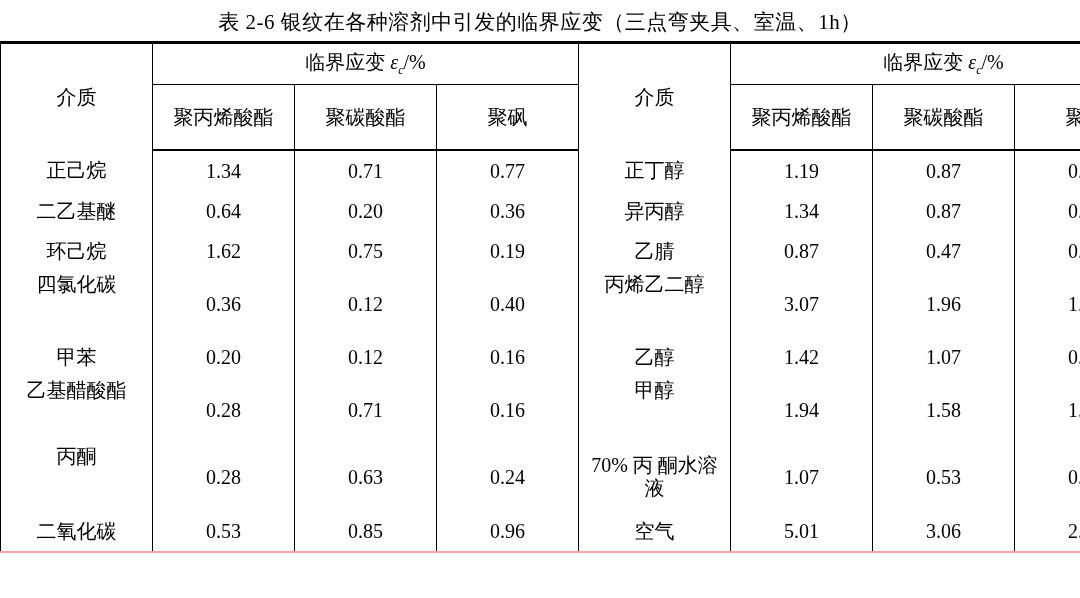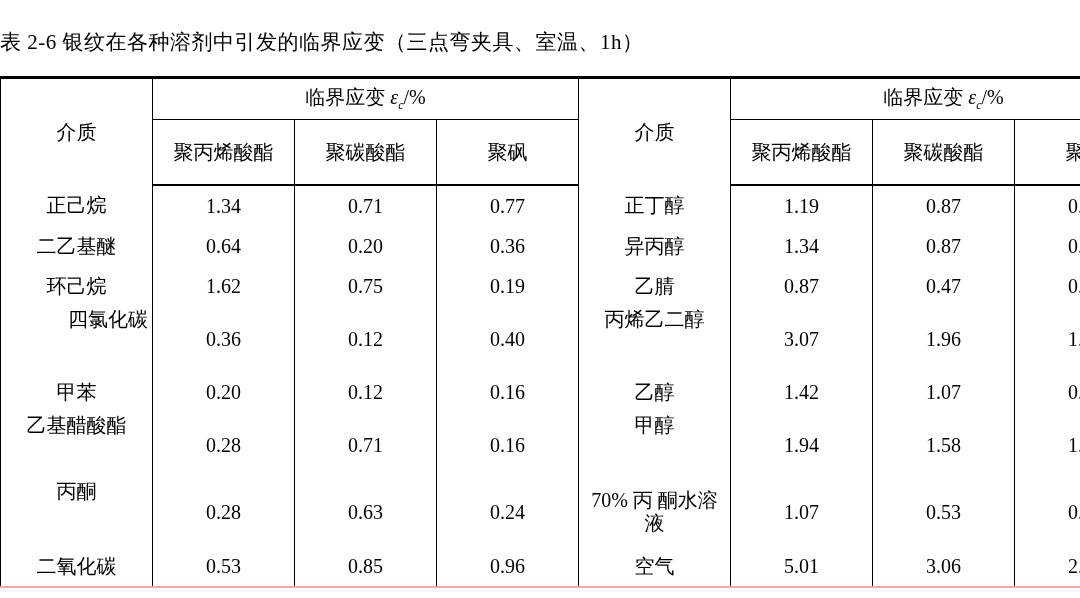--- a/index.html
+++ b/index.html
@@ -14,26 +14,26 @@
     color: #000000;
     overflow: hidden;
   }
   .page {
     width: 1080px;
     height: 598px;
     position: relative;
     box-sizing: border-box;
   }
   .caption {
+    text-align: center;
     font-size: 21px;
     letter-spacing: 0.5px;
     padding-top: 8px;
-    padding-bottom: 20px;
+    padding-bottom: 5px;
     white-space: nowrap;
-    margin-top: 20px;
   }
   table.data {
     border-collapse: collapse;
     width: 1030px;
     margin: 0 auto;
     table-layout: fixed;
   }
   table.data td, table.data th {
     font-weight: normal;
     font-size: 20px;
@@ -163,21 +163,21 @@
         <td class="media-cell no-left row-cell">环己烷</td>
         <td class="row-cell">1.62</td>
         <td class="row-cell">0.75</td>
         <td class="row-cell">0.19</td>
         <td class="media-cell row-cell">乙腈</td>
         <td class="row-cell">0.87</td>
         <td class="row-cell">0.47</td>
         <td class="no-right row-cell">0.67</td>
       </tr>
       <tr>
-        <td class="media-cell wrap no-left row-cell-tall" style="vertical-align:top;text-align:right;">四氯化碳</td>
+        <td class="media-cell wrap no-left row-cell-tall" style="vertical-align:top;">四氯化碳</td>
         <td class="row-cell-tall">0.36</td>
         <td class="row-cell-tall">0.12</td>
         <td class="row-cell-tall">0.40</td>
         <td class="media-cell wrap row-cell-tall" style="vertical-align:top;">丙烯乙二醇</td>
         <td class="row-cell-tall">3.07</td>
         <td class="row-cell-tall">1.96</td>
         <td class="no-right row-cell-tall">1.36</td>
       </tr>
       <tr>
         <td class="media-cell no-left row-cell">甲苯</td>

